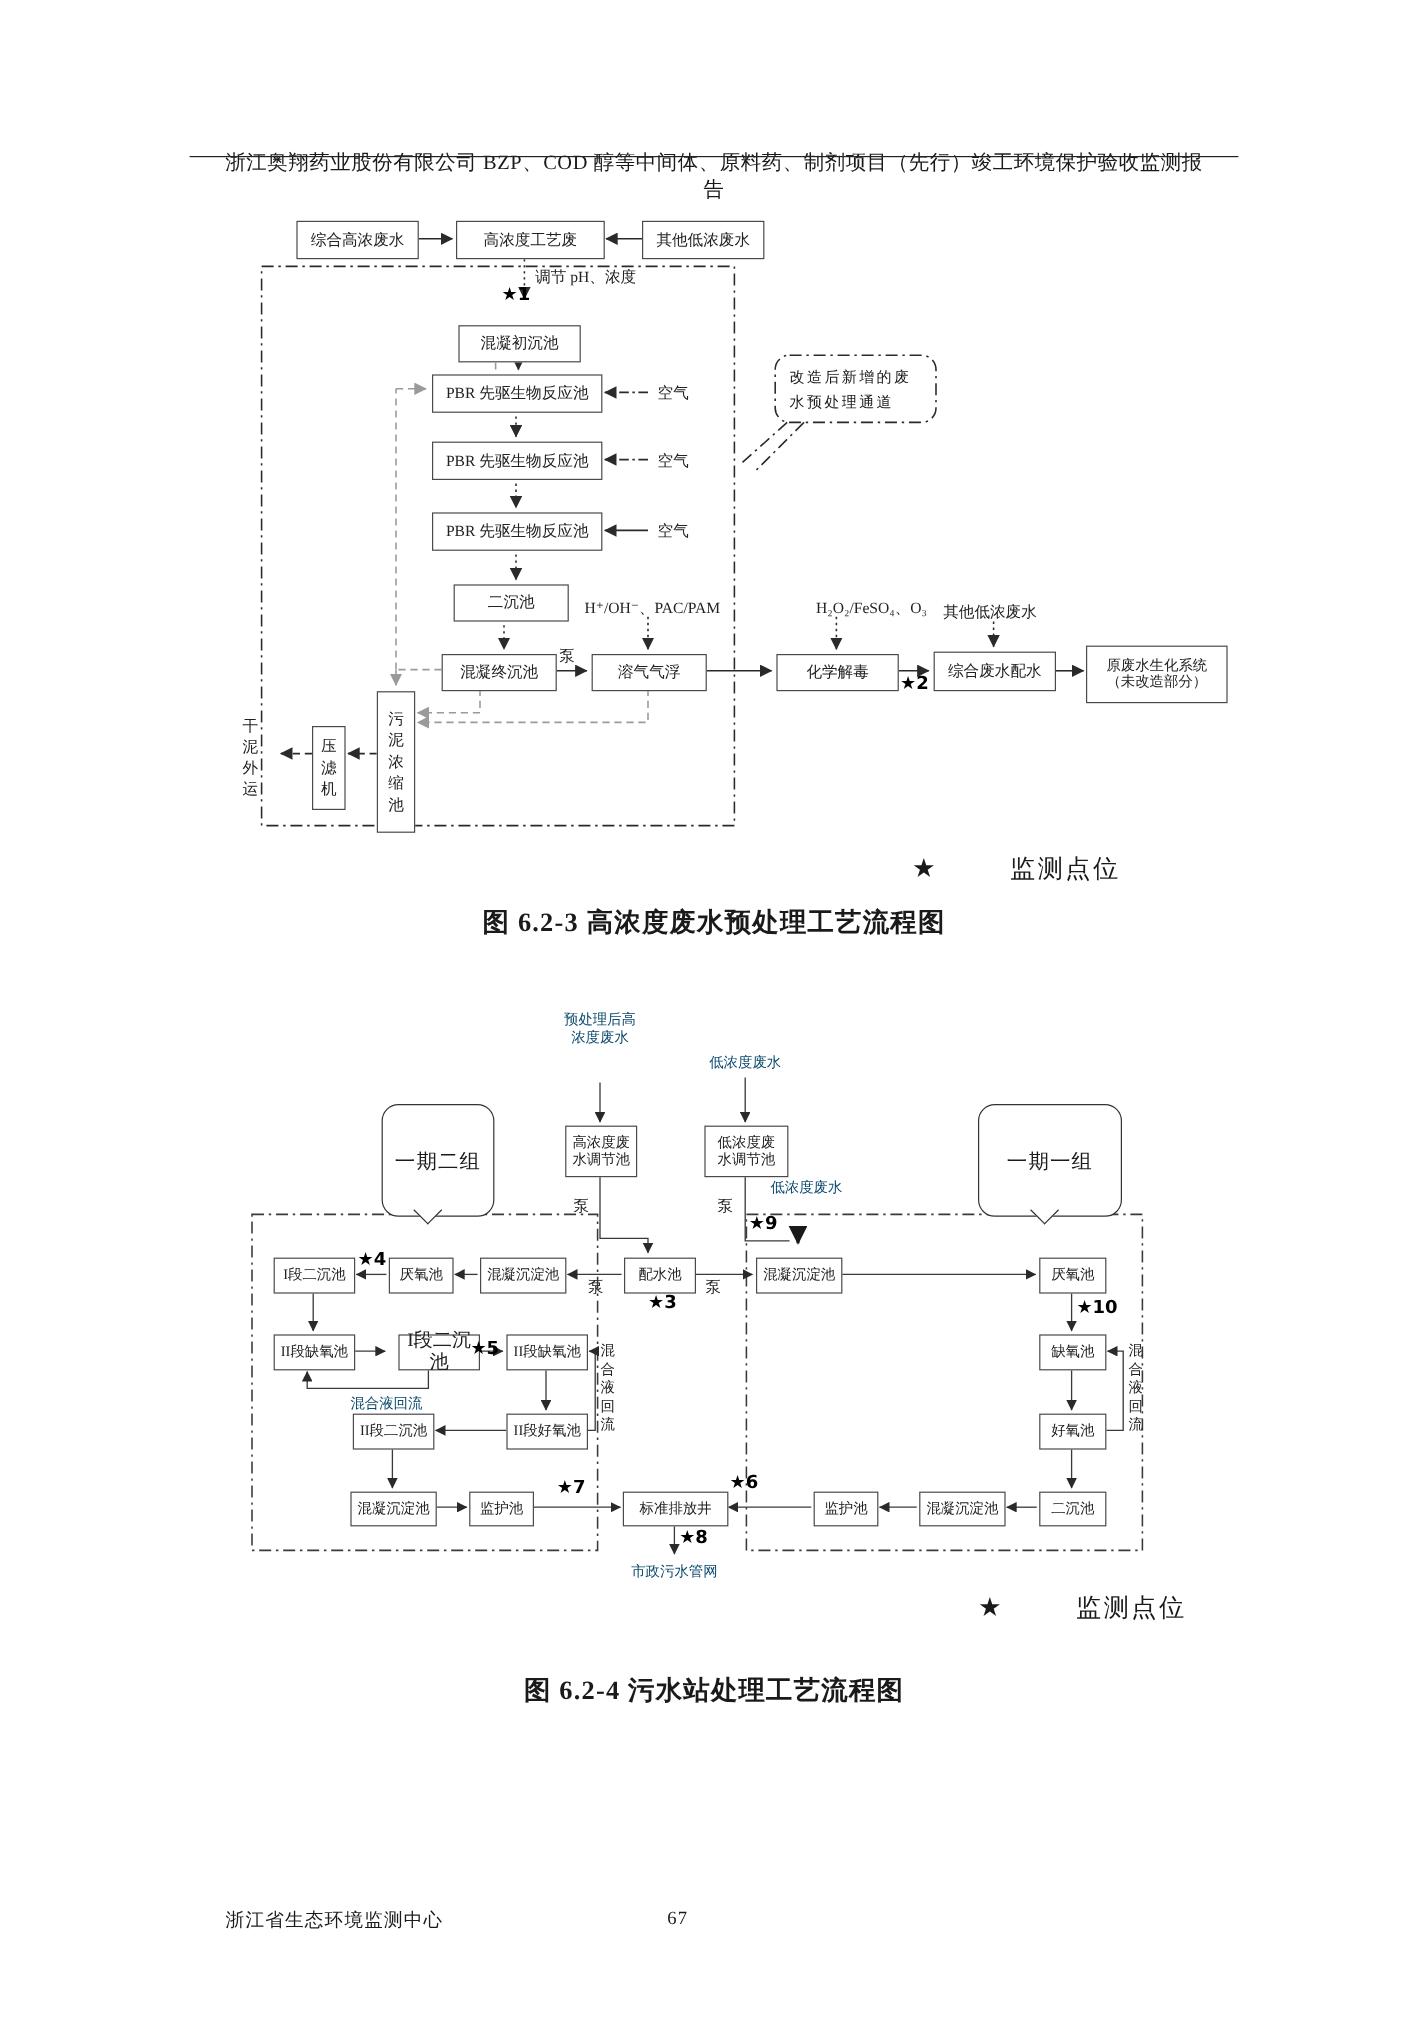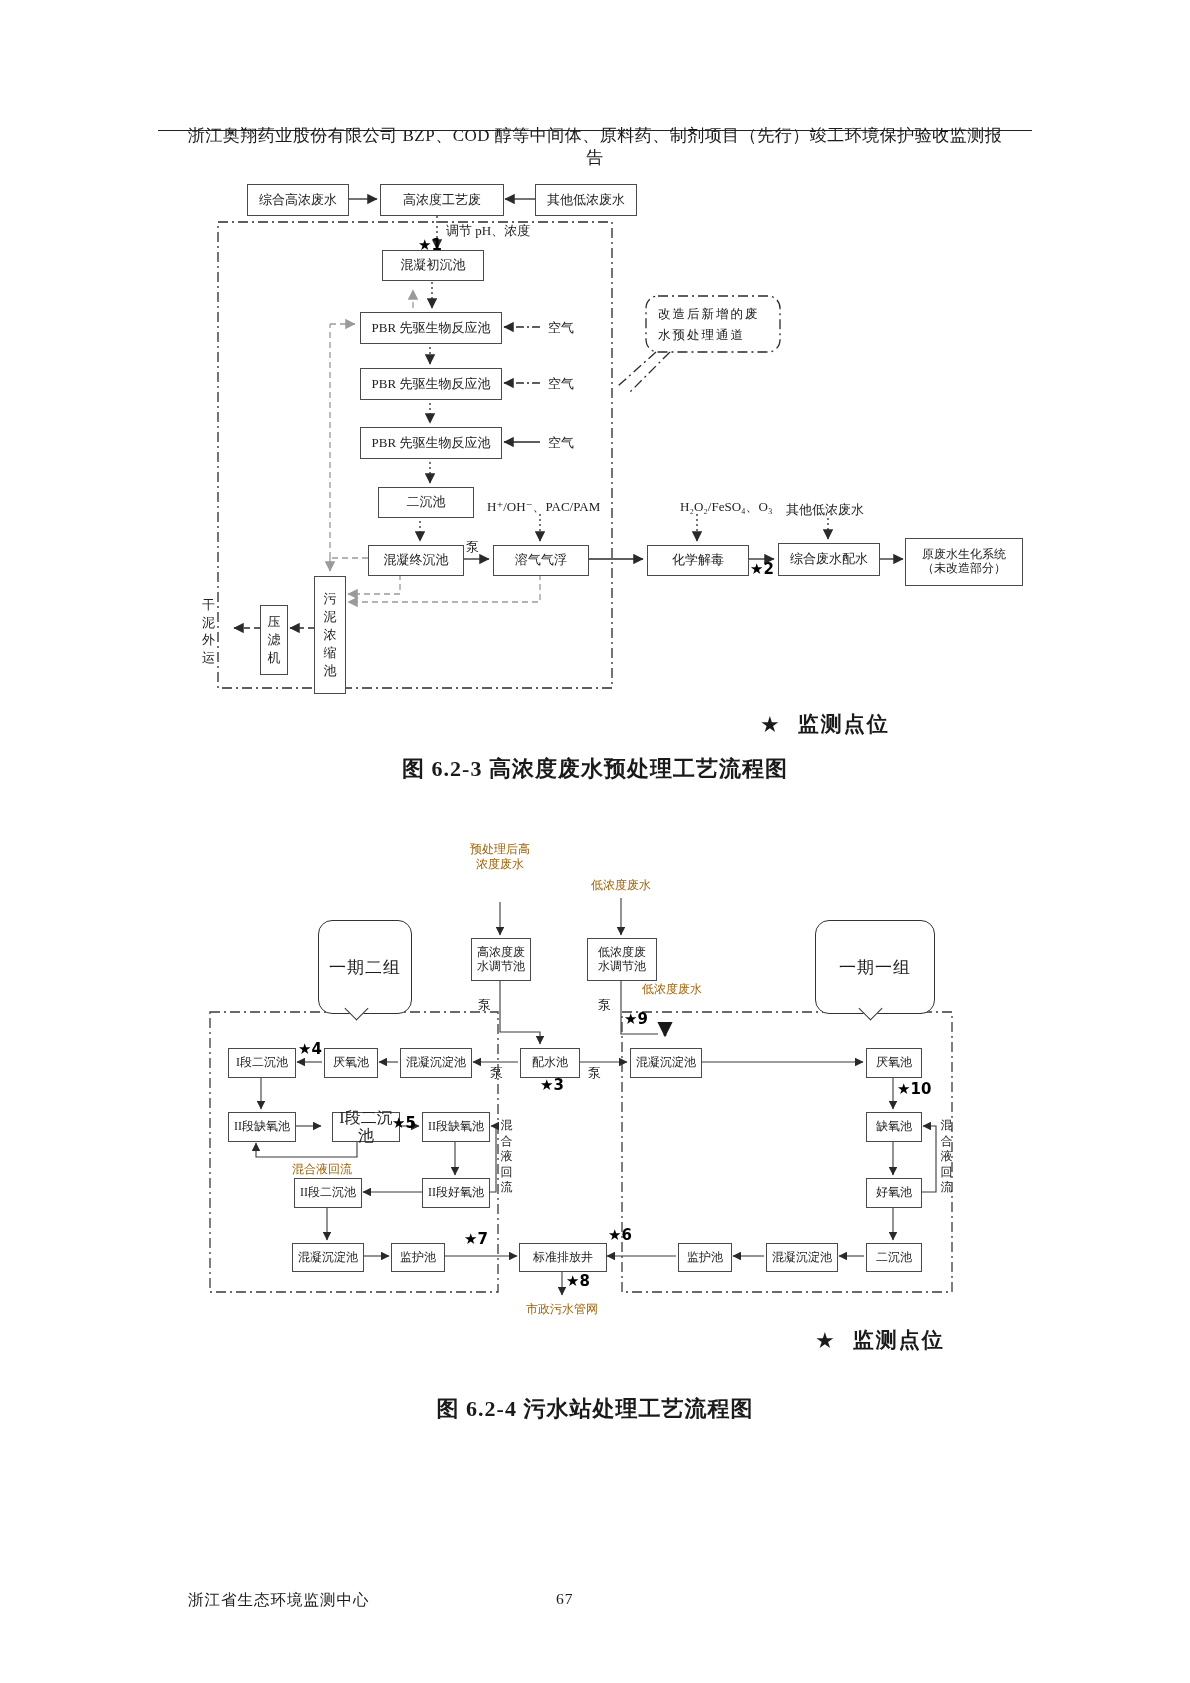--- a/index.html
+++ b/index.html
@@ -5,29 +5,29 @@
   html,body{margin:0;padding:0;}
   body{width:1190px;height:1683px;background:#fff;position:relative;
        font-family:"Liberation Serif","DejaVu Serif",serif;color:#1a1a1a;}
   .hdr{position:absolute;left:80px;width:1030px;text-align:center;font-size:17px;letter-spacing:.5px;margin-top:40px;}
   .rule{position:absolute;left:158px;top:130px;width:874px;border-top:1.6px solid #222;height:0;}
   svg.wires{position:absolute;left:0;top:0;z-index:1;}
   .box{position:absolute;z-index:2;background:#fff;border:1px solid #4a4a4a;
        display:flex;align-items:center;justify-content:center;flex-direction:column;
        font-size:13px;line-height:1.15;text-align:center;color:#222;}
   .lbl{position:absolute;z-index:2;font-size:13px;color:#222;white-space:nowrap;}
-  .lbl2{position:absolute;z-index:2;font-size:12px;color:#a16207;text-align:center;line-height:1.25;}
+  .lbl2{position:absolute;z-index:2;font-size:12px;color:#0c4a6e;text-align:center;line-height:1.25;}
   .star{position:absolute;z-index:3;font-size:15px;font-weight:bold;color:#000;white-space:nowrap;font-family:"DejaVu Sans",sans-serif;}
   .vt{word-break:break-all;line-height:1.4;}
   .vlbl{position:absolute;z-index:2;font-size:13px;color:#222;width:15px;word-break:break-all;line-height:1.35;text-align:center;}
   .vlbl2{position:absolute;z-index:2;font-size:12px;color:#222;width:13px;word-break:break-all;line-height:1.3;text-align:center;}
   .callout-text{position:absolute;z-index:2;font-size:12.5px;line-height:1.7;text-align:left;letter-spacing:2px;font-family:Liberation Serif, serif;}
   .legend{position:absolute;z-index:2;display:flex;align-items:center;gap:18px;}
   .legend .lstar{font-size:22px;font-family:"DejaVu Sans",sans-serif;}
-  .legend .ltxt{font-size:21px;font-weight:bold;letter-spacing:2px;}
+  .legend .ltxt{font-size:21px;font-weight:normal;letter-spacing:2px;margin-left:44px;}
   .caption{position:absolute;left:0;width:1190px;text-align:center;font-size:22px;font-weight:bold;letter-spacing:1px;z-index:2;}
   .bubble{position:absolute;z-index:2;background:#fff;border:1.6px solid #333;border-radius:14px;
           display:flex;align-items:center;justify-content:center;font-size:17px;letter-spacing:1px;}
   .tail{position:absolute;z-index:3;width:16px;height:16px;background:#fff;
         border-right:1.6px solid #333;border-bottom:1.6px solid #333;transform:rotate(45deg);}
   .footer{position:absolute;z-index:2;font-size:15.5px;letter-spacing:1px;}
 </style>
 </head>
 <body>
 
@@ -143,21 +143,21 @@
     <span>综合高浓废水</span>
   </div>
 <div class="box" style="left:380px;top:184px;width:122px;height:30px">
     <span>高浓度工艺废</span>
   </div>
 <div class="box" style="left:535px;top:184px;width:100px;height:30px">
     <span>其他低浓废水</span>
   </div>
 <div class="lbl" style="left:446px;top:222px">调节 pH、浓度</div>
 <div class="star" style="left:418px;top:236px">★1</div>
-<div class="box" style="left:382px;top:250px;width:100px;height:29px">
+<div class="box" style="left:382px;top:271px;width:100px;height:29px">
     <span>混凝初沉池</span>
   </div>
 <div class="box" style="left:360px;top:312px;width:140px;height:30px">
     <span>PBR 先驱生物反应池</span>
   </div>
 <div class="box" style="left:360px;top:368px;width:140px;height:30px">
     <span>PBR 先驱生物反应池</span>
   </div>
 <div class="box" style="left:360px;top:427px;width:140px;height:30px">
     <span>PBR 先驱生物反应池</span>

